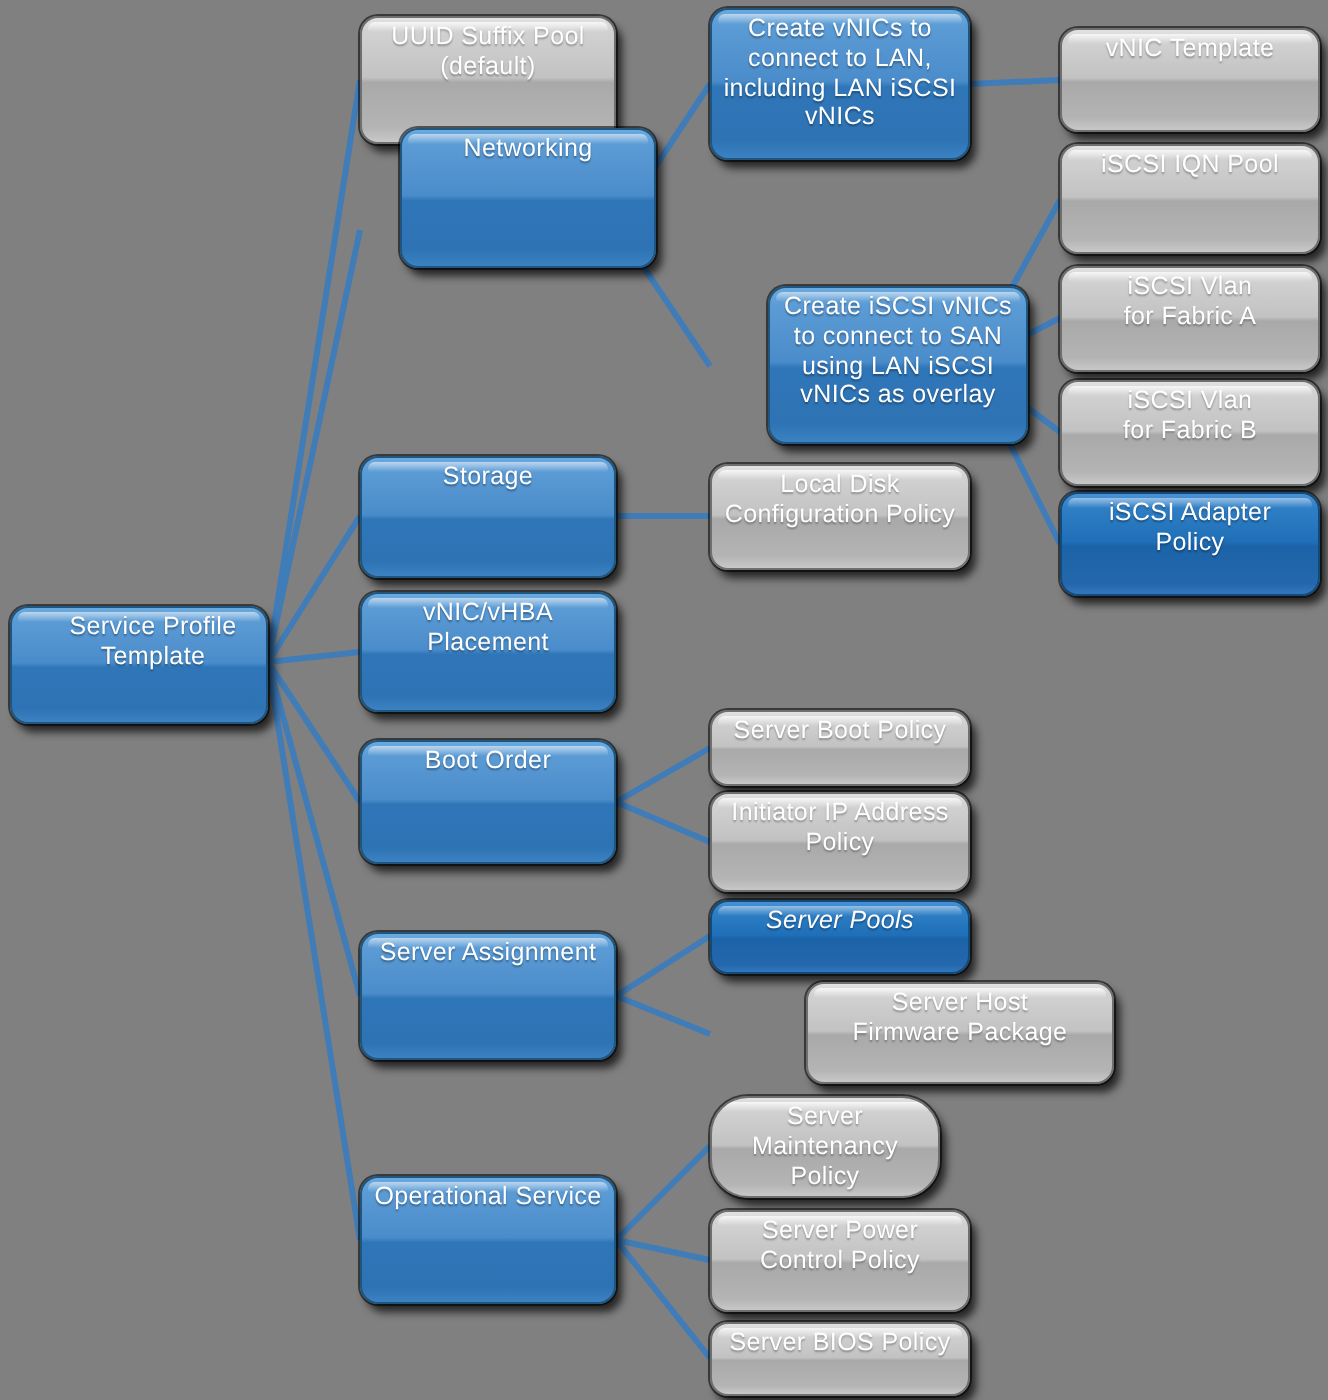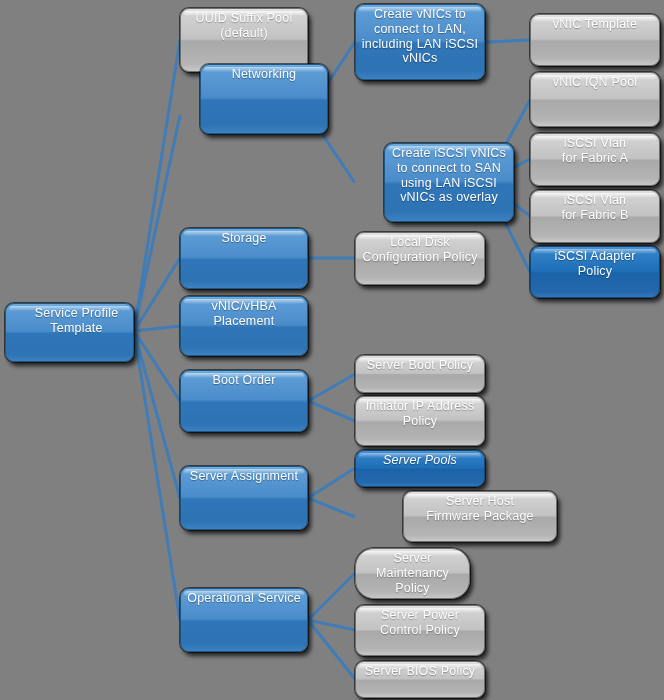--- a/index.html
+++ b/index.html
@@ -199,21 +199,21 @@
         <span class="lbl">Server Power
 Control Policy</span>
       </div>
       <div class="node gray" style="left: 355px; top: 661px; width: 130px; height: 37px;">
         <span class="lbl">Server BIOS Policy</span>
       </div>
       <div class="node gray" style="left: 530px; top: 14px; width: 130px; height: 52px;">
         <span class="lbl">vNIC Template</span>
       </div>
       <div class="node gray" style="left: 530px; top: 72px; width: 130px; height: 55px;">
-        <span class="lbl">vNIC IQN Pool</span>
+        <span class="lbl">iSCSI IQN Pool</span>
       </div>
       <div class="node gray" style="left: 530px; top: 133px; width: 130px; height: 53px;">
         <span class="lbl">iSCSI Vlan
 for Fabric A</span>
       </div>
       <div class="node gray" style="left: 530px; top: 190px; width: 130px; height: 53px;">
         <span class="lbl">iSCSI Vlan
 for Fabric B</span>
       </div>
       <div class="node blue2" style="left: 530px; top: 246px; width: 130px; height: 52px;">

